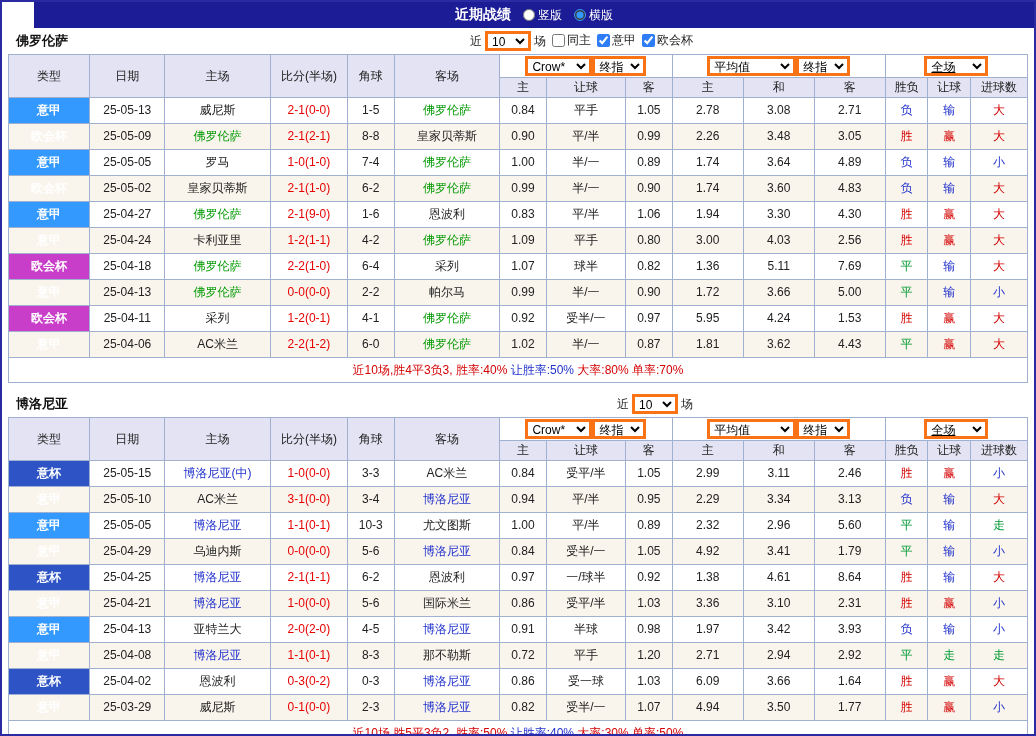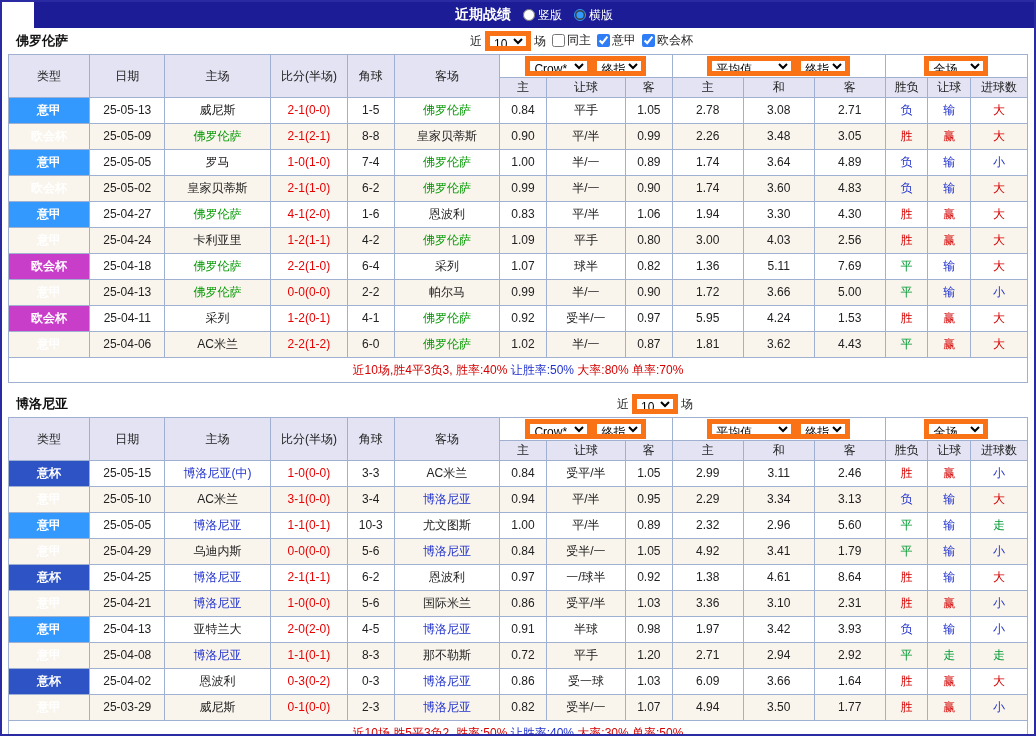--- a/index.html
+++ b/index.html
@@ -16,22 +16,22 @@
   .topbar label{font-size:12px;display:inline-flex;align-items:center;gap:3px;cursor:pointer;}
   .topbar input[type=radio]{width:12px;height:12px;margin:0;accent-color:#3399ff;}
   .section{padding:0 6px;}
   .section + .section{margin-top:8px;}
   .section-header{height:26px;display:flex;align-items:center;}
   .team-name{font-size:13px;font-weight:bold;color:#111;padding-left:8px;}
   .filters{margin-left:auto;margin-right:335px;display:flex;align-items:center;font-size:12px;color:#222;white-space:nowrap;}
   .filters select{margin:0 3px;}
   .filters label{display:inline-flex;align-items:center;margin-left:6px;cursor:pointer;}
   .filters input[type=checkbox]{width:13px;height:13px;margin:0 2px 0 0;accent-color:#2f7df6;}
-  select{font-size:12px;height:20px;border:5px solid #f97316;background:#fff;}
-  .sel-count{width:46px;} .sel-book{width:67px;} .sel-stage{width:54px;} .sel-avg{width:89px;} .sel-scope{width:64px;}
+  select{font-size:12px;height:20px;border:3px solid #f97316;background:#fff;}
+  .sel-count{width:46px;} .sel-book{width:67px;} .sel-stage{width:54px;} .sel-avg{width:89px;} .sel-scope{width:64px;text-decoration:underline;}
   table.stats{width:100%;border-collapse:collapse;table-layout:fixed;font-size:12px;color:#222;}
   table.stats th,table.stats td{border:1px solid var(--grid-line);text-align:center;padding:0;white-space:nowrap;overflow:hidden;}
   thead th{background:var(--header-bg);font-weight:normal;height:20px;}
   thead tr.sel-row th{height:23px;}
   thead th.sel-cell{background:#fff;}
   tbody td{height:25px;line-height:25px;background:#fff;}
   tbody tr:nth-child(even) td{background:var(--row-alt-bg);}
   tbody td.t-serie-a{background:var(--serie-a-bg);color:#fff;font-weight:bold;}
   tbody td.t-uecl{background:var(--uecl-bg);color:#fff;font-weight:bold;}
   tbody td.t-coppa{background:var(--coppa-bg);color:#fff;font-weight:bold;}
@@ -184,21 +184,21 @@
             <td>3.60</td>
             <td>4.83</td>
             <td class="c-blue">负</td>
             <td class="c-blue">输</td>
             <td class="c-red">大</td>
           </tr>
           <tr>
             <td class="t-serie-a">意甲</td>
             <td>25-04-27</td>
             <td class="team-green">佛罗伦萨</td>
-            <td class="score">4-1(2-0)</td>
+            <td class="score">2-1(9-0)</td>
             <td>1-6</td>
             <td>恩波利</td>
             <td>0.83</td>
             <td>平/半</td>
             <td>1.06</td>
             <td>1.94</td>
             <td>3.30</td>
             <td>4.30</td>
             <td class="c-red">胜</td>
             <td class="c-red">赢</td>

